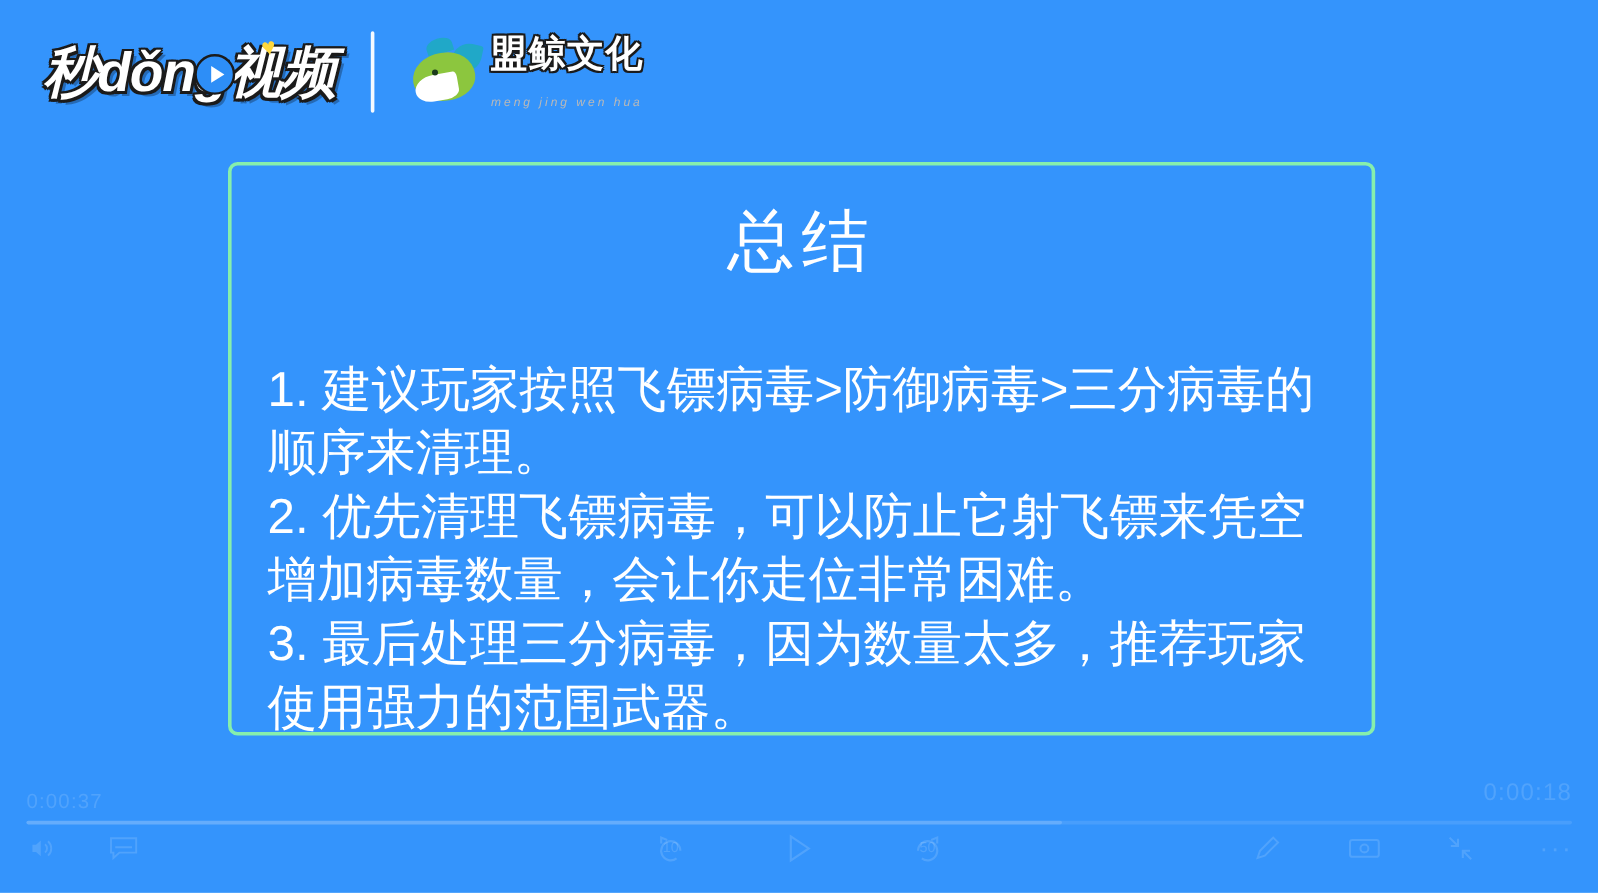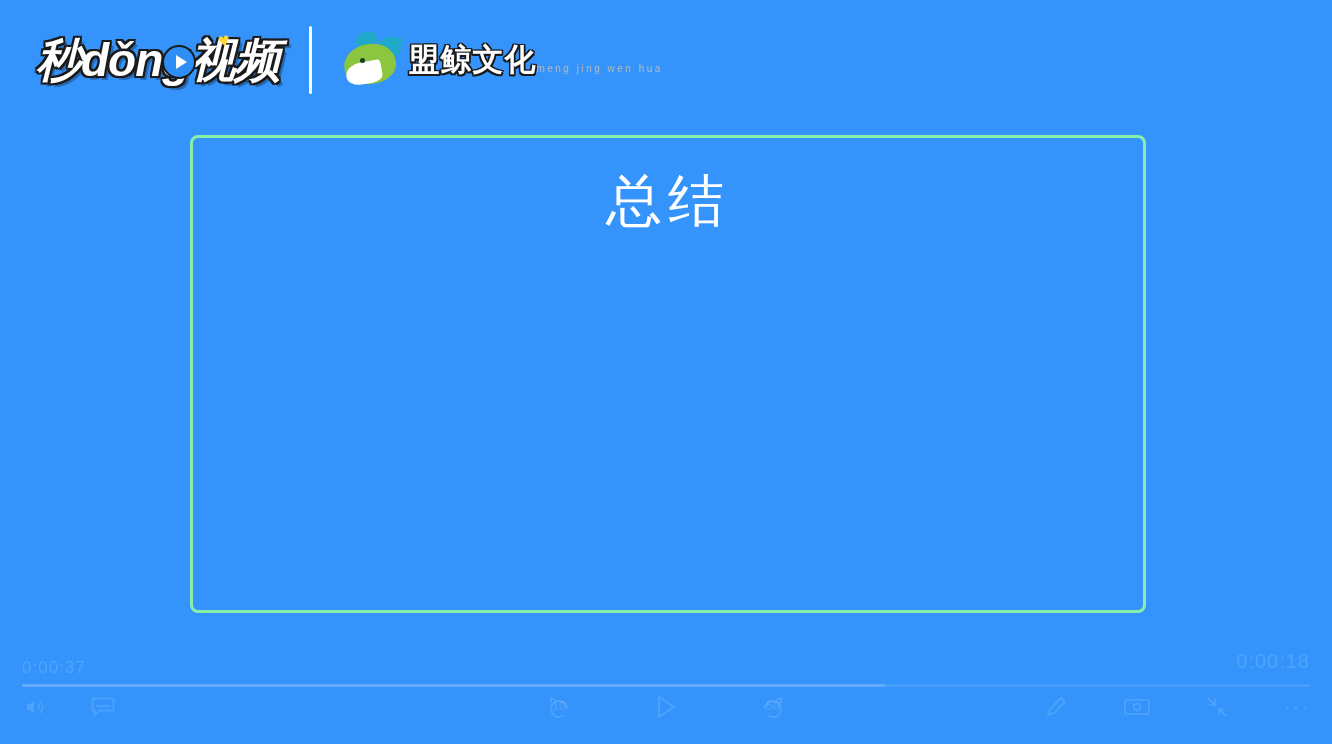--- a/index.html
+++ b/index.html
@@ -137,40 +137,41 @@
   }
   .whale .eye {
     position: absolute;
     left: 18px; top: 26px;
     width: 5px; height: 5px;
     border-radius: 50%;
     background: #1b3b1b;
   }
   .logo-secondary .ls-stack {
     display: flex;
-    flex-direction: row;
+    flex-direction: column;
     justify-content: center;
   }
   .logo-secondary .ls-text {
     font-size: 31px;
     font-weight: bold;
     color: #ffffff;
     line-height: 1.05;
     letter-spacing: 1px;
     white-space: nowrap;
     text-shadow:
        1.5px 0 0 #1b1b1b, -1.5px 0 0 #1b1b1b, 0 1.5px 0 #1b1b1b, 0 -1.5px 0 #1b1b1b,
        1.5px 1.5px 0 #1b1b1b, -1.5px 1.5px 0 #1b1b1b, 1.5px -1.5px 0 #1b1b1b, -1.5px -1.5px 0 #1b1b1b;
   }
   .logo-secondary .ls-pinyin {
     font-size: 10px;
+    font-style: italic;
     color: #b9b9b9;
     letter-spacing: 2.5px;
     margin-top: 19px;
-    text-align: right;
+    text-align: center;
     white-space: nowrap;
   }
 
   
   .slide-card {
     position: absolute;
     left: 190px;
     top: 135px;
     width: 956px;
     height: 478px;
@@ -298,20 +299,25 @@
       <span class="ls-stack">
         <span class="ls-text">盟鲸文化</span>
         <span class="ls-pinyin">meng jing wen hua</span>
       </span>
     </div>
 
   </div>
 
   <div class="slide-card">
     <div class="slide-title">总结</div>
+    <div class="slide-body">
+      <div class="body-line">1. 建议玩家按照飞镖病毒&gt;防御病毒&gt;三分病毒的顺序来清理。</div>
+      <div class="body-line">2. 优先清理飞镖病毒，可以防止它射飞镖来凭空增加病毒数量，会让你走位非常困难。</div>
+      <div class="body-line">3. 最后处理三分病毒，因为数量太多，推荐玩家使用强力的范围武器。</div>
+    </div>
   </div>
 
   <div class="player-chrome">
 
     <div class="pc-time-left">0:00:37</div>
     <div class="pc-time-right">0:00:18</div>
 
     <div class="pc-progress">
       <div class="fill" style="width: 67%;"></div>
     </div>

